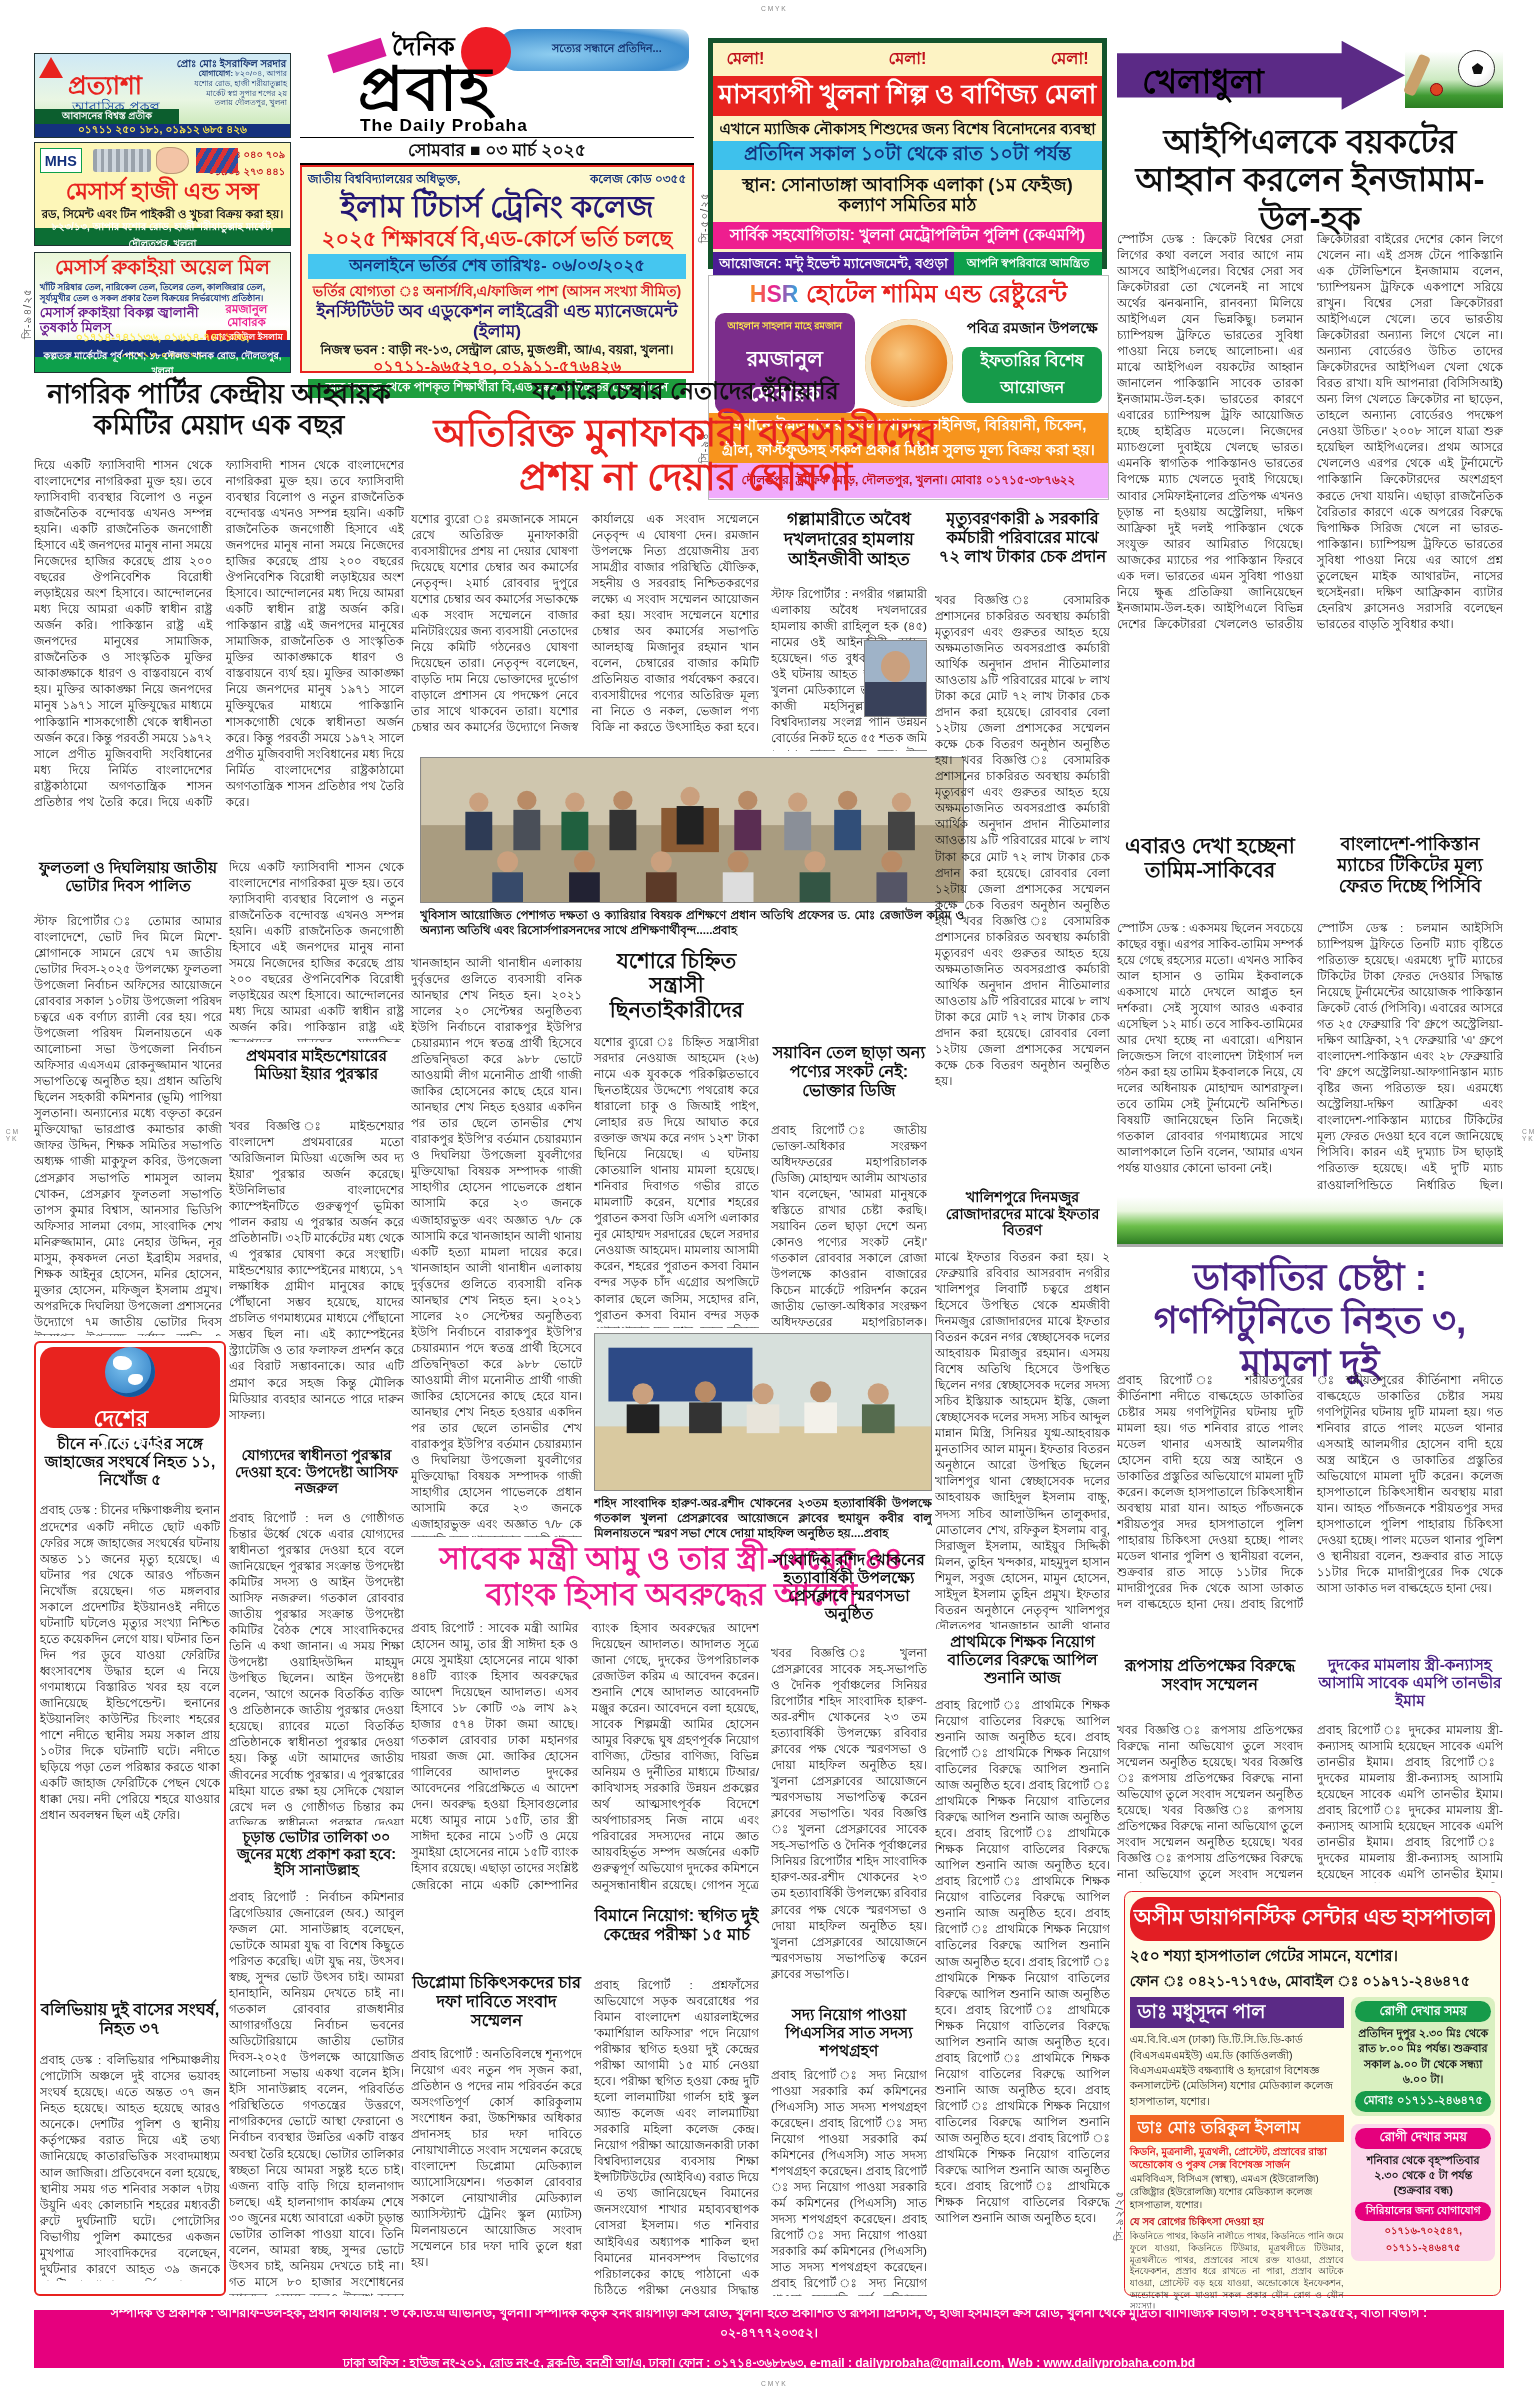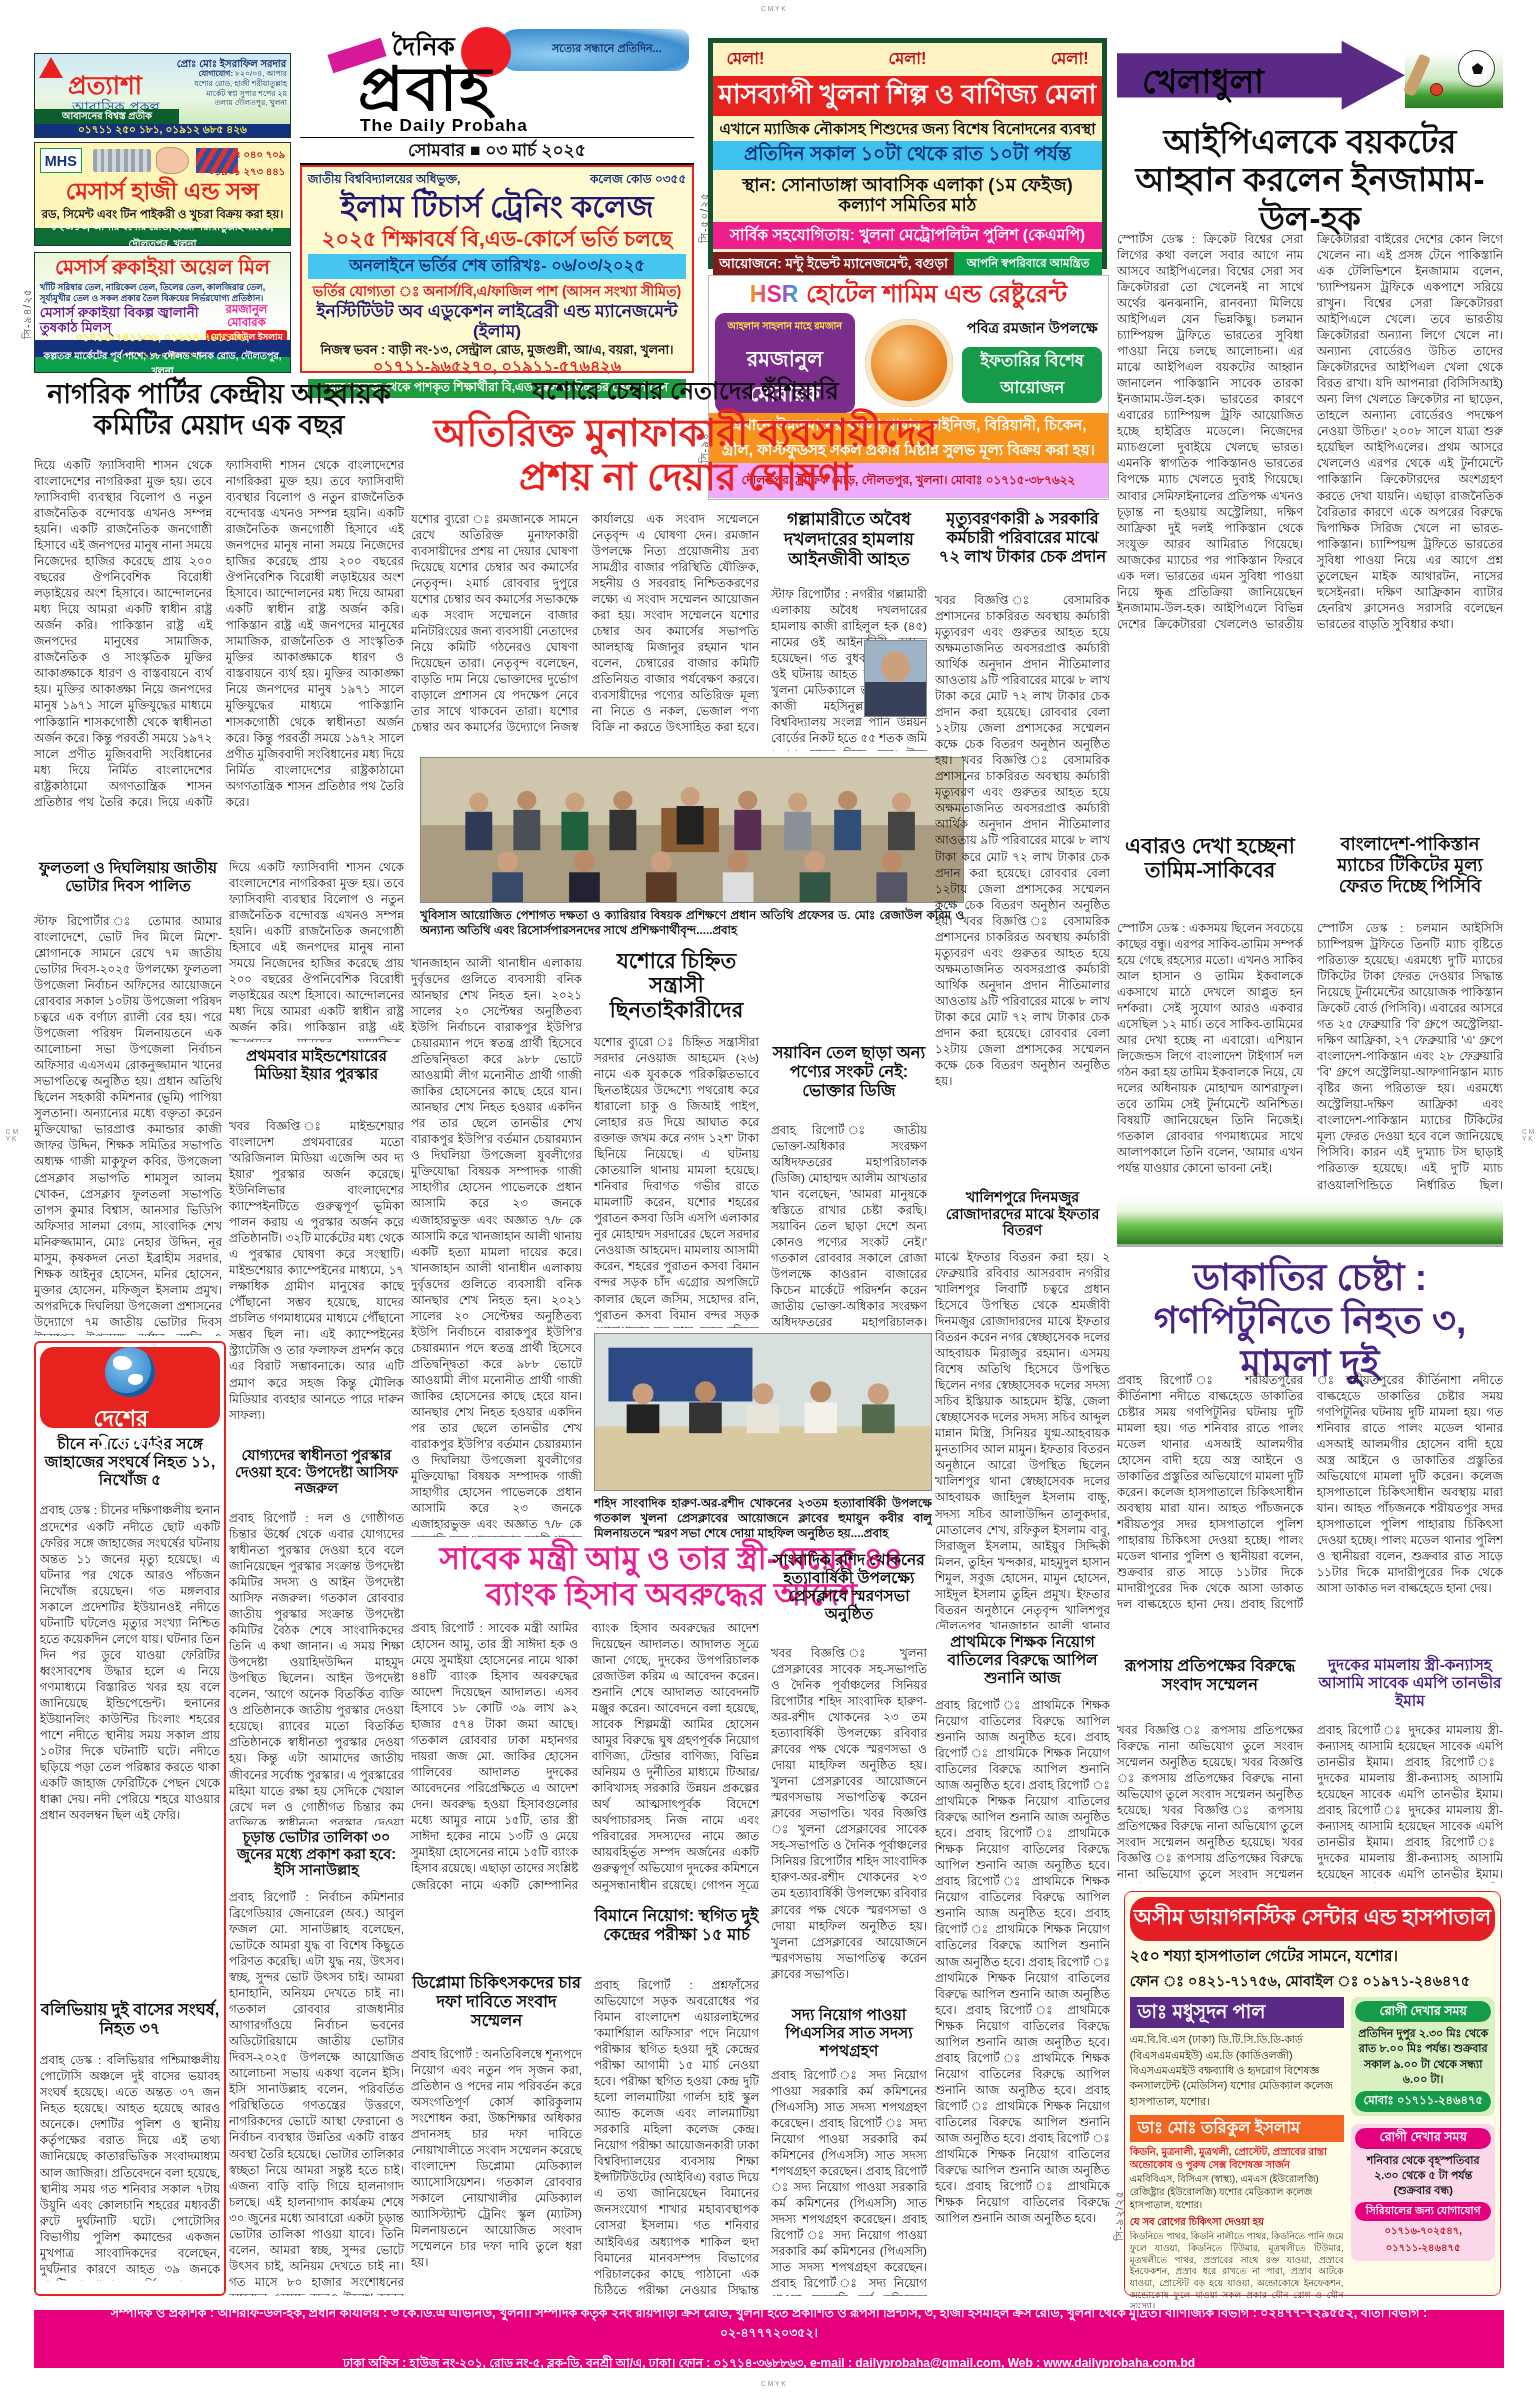--- a/index.html
+++ b/index.html
@@ -100,21 +100,21 @@
       <span>মেলা!</span>
       <span>মেলা!</span>
     </div>
     <div class="band" style="height:40px;background:#e8231f;color:#fff;font-size:26px;">মাসব্যাপী খুলনা শিল্প ও বাণিজ্য মেলা</div>
     <div class="hl" style="font-size:15px;margin-top:3.8px;">এখানে ম্যাজিক নৌকাসহ শিশুদের জন্য বিশেষ বিনোদনের ব্যবস্থা</div>
     <div class="band" style="height:29px;background:#3ec1ec;color:#14317d;font-size:19px;margin-top:3.8px;">প্রতিদিন সকাল ১০টা থেকে রাত ১০টা পর্যন্ত</div>
     <div class="hl" style="font-size:18px;margin-top:4.8px;">স্থান: সোনাডাঙ্গা আবাসিক এলাকা (১ম ফেইজ)</div>
     <div class="hl" style="font-size:18px;">কল্যাণ সমিতির মাঠ</div>
     <div class="band" style="height:27px;background:#ee1e8f;color:#fff;font-size:15.4px;margin-top:5.8px;">সার্বিক সহযোগিতায়: খুলনা মেট্রোপলিটন পুলিশ (কেএমপি)</div>
     <div style="display:flex;height:25px;margin-top:2.9px;">
-      <div class="band" style="flex:0 0 62%;background:#7f1d1d;color:#fff;font-size:13.4px;">আয়োজনে: মন্টু ইভেন্ট ম্যানেজমেন্ট, বগুড়া</div>
+      <div class="band" style="flex:0 0 62%;background:#4c1d95;color:#fff;font-size:13.4px;">আয়োজনে: মন্টু ইভেন্ট ম্যানেজমেন্ট, বগুড়া</div>
       <div class="band" style="flex:1;background:#0da04b;color:#fff;font-size:11.5px;">আপনি স্বপরিবারে আমন্ত্রিত</div>
     </div>
   </div>
 
   <div class="abs" style="left:708px;top:275px;width:401px;height:225px;border:1px solid #bbb;background:#fff;">
     <div style="display:flex;align-items:center;justify-content:center;gap:7.7px;height:37px;">
       <span style="font-size:23px;font-weight:900;background:linear-gradient(90deg,#f7941d,#ec1c8f,#29abe2);-webkit-background-clip:text;background-clip:text;color:transparent;">HSR</span>
       <span style="font-size:24px;font-weight:900;color:#e8231f;">হোটেল শামিম এন্ড রেষ্টুরেন্ট</span>
     </div>
     <div style="display:flex;height:100px;padding:0 5.8px;gap:5.8px;">

